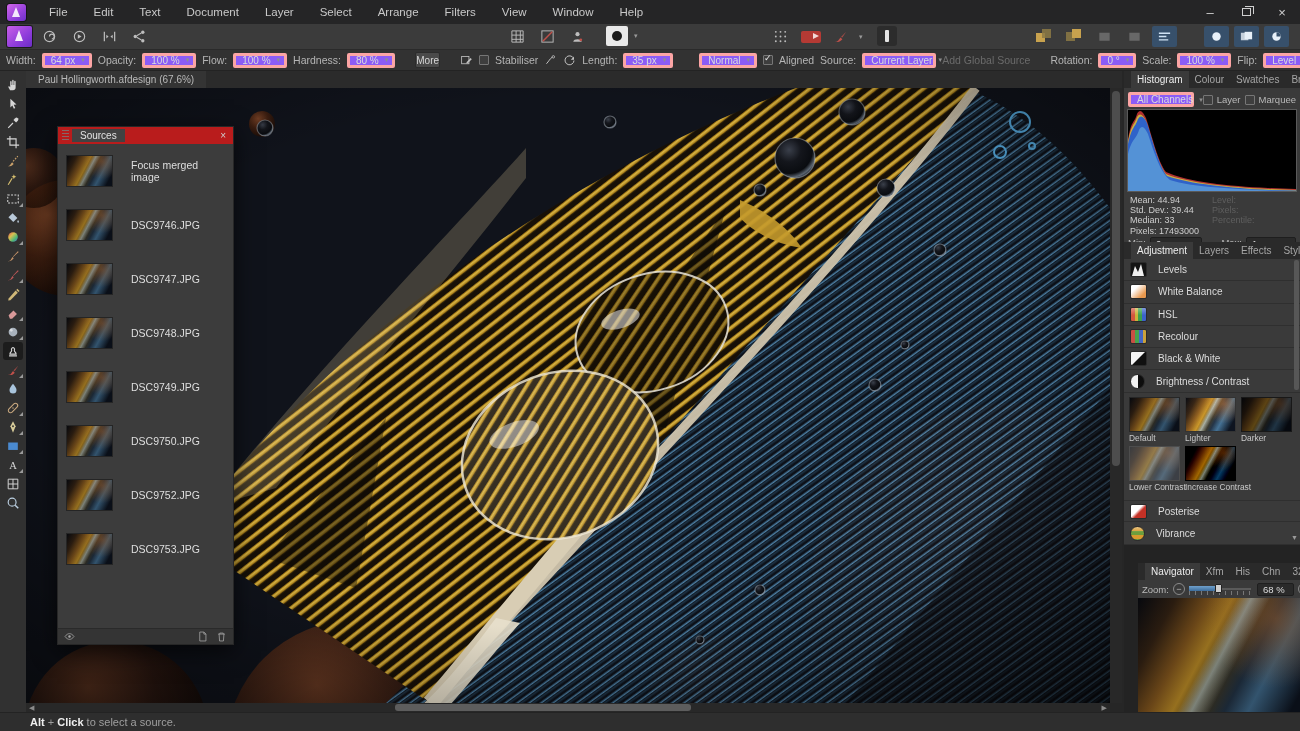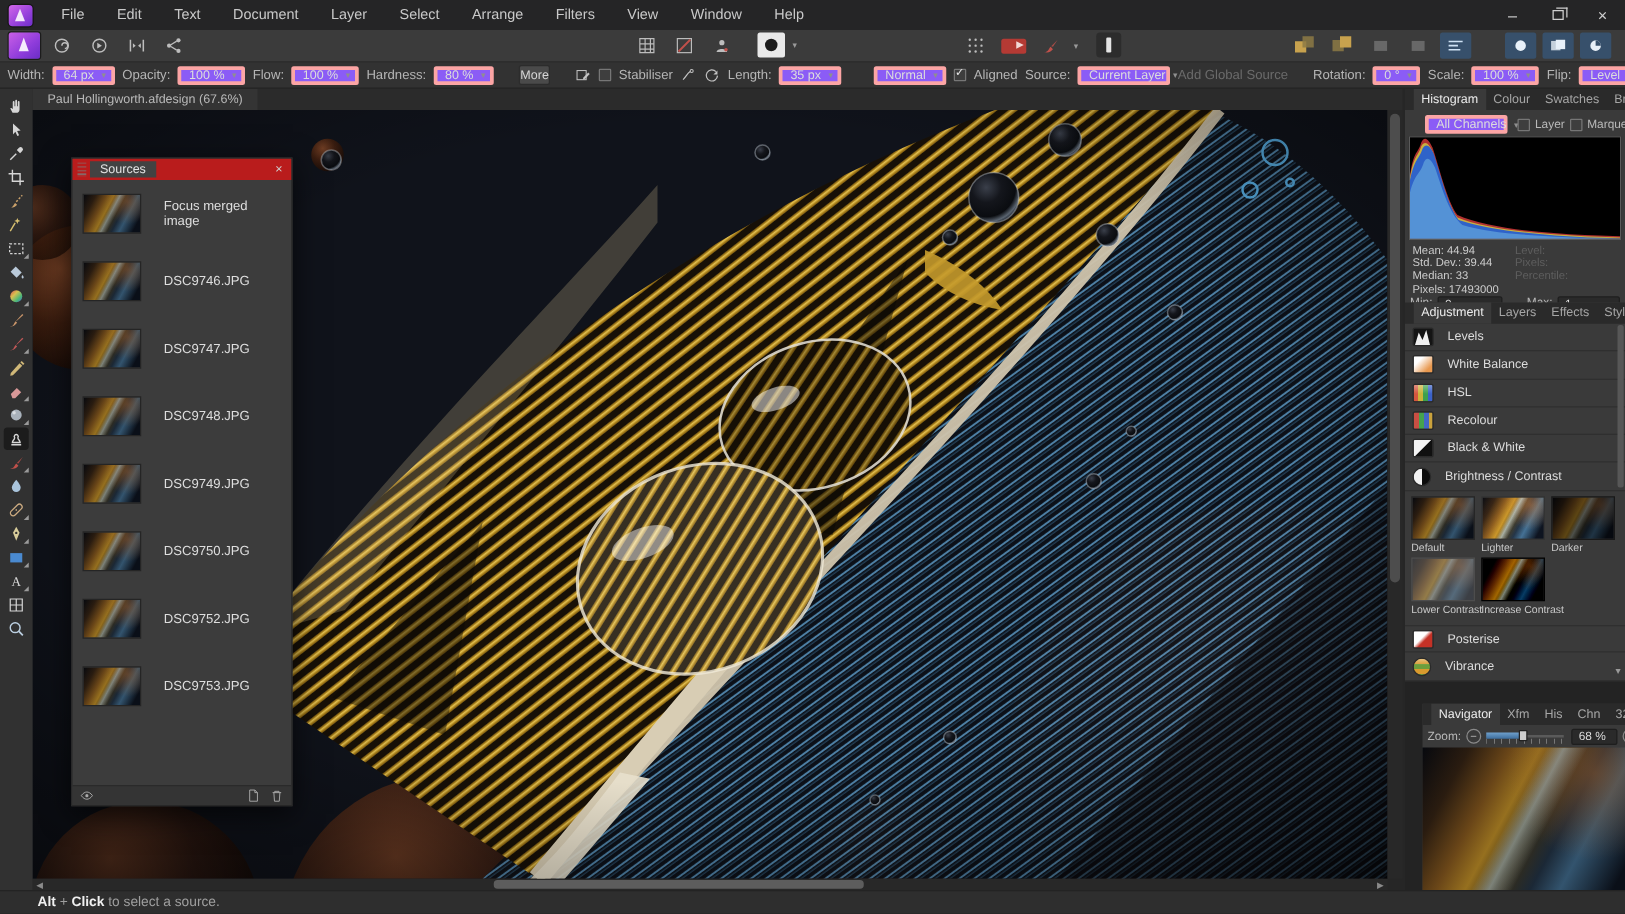--- a/index.html
+++ b/index.html
@@ -129,21 +129,21 @@
     background:linear-gradient(118deg, transparent 42%, rgba(170,200,220,.5) 48%, transparent 56%); }
 
   
   #rightcol { position:absolute; top:71px; left:1124px; width:176px; height:641px; background:#232323; z-index:30; }
   .panel { position:absolute; left:0; width:176px; background:#3a3a3a; }
   .ptabs { height:17px; background:#2a2a2a; display:flex; align-items:stretch; font-size:10px; color:#a6a6a6; }
   .ptab { display:flex; align-items:center; padding:0 6px; white-space:nowrap; }
   .ptab.active { background:#3a3a3a; color:#ececec; }
 
   
-  #hist-controls { display:flex; align-items:center; padding:4px 4px 0 16px; gap:4px; }
+  #hist-controls { display:flex; align-items:center; padding:4px 4px 0 4px; gap:4px; }
   .chk-lbl { font-size:9.5px; color:#b9b9b9; }
   #hist-graph { position:absolute; top:38px; left:3px; width:170px; height:83px; background:#000;
     border:1px solid #5a5a5a; }
   #hist-graph svg { display:block; width:168px; height:81px; }
   #hist-stats { position:absolute; top:124px; left:6px; font-size:9px; color:#cdcdcd; line-height:10.2px; }
   #hist-dim { position:absolute; top:124px; left:88px; font-size:9px; color:#5e5e5e; line-height:10.2px; }
   #hist-minmax { position:absolute; top:166px; left:4px; width:168px; display:flex; 
     font-size:9.5px; color:#b9b9b9; gap:4px; }
   .mini-input { height:13px; background:#2a2a2a; border:1px solid #1e1e1e; border-radius:2px;
     font-size:9.5px; color:#dddddd; display:flex; align-items:center; padding:0 5px; }

